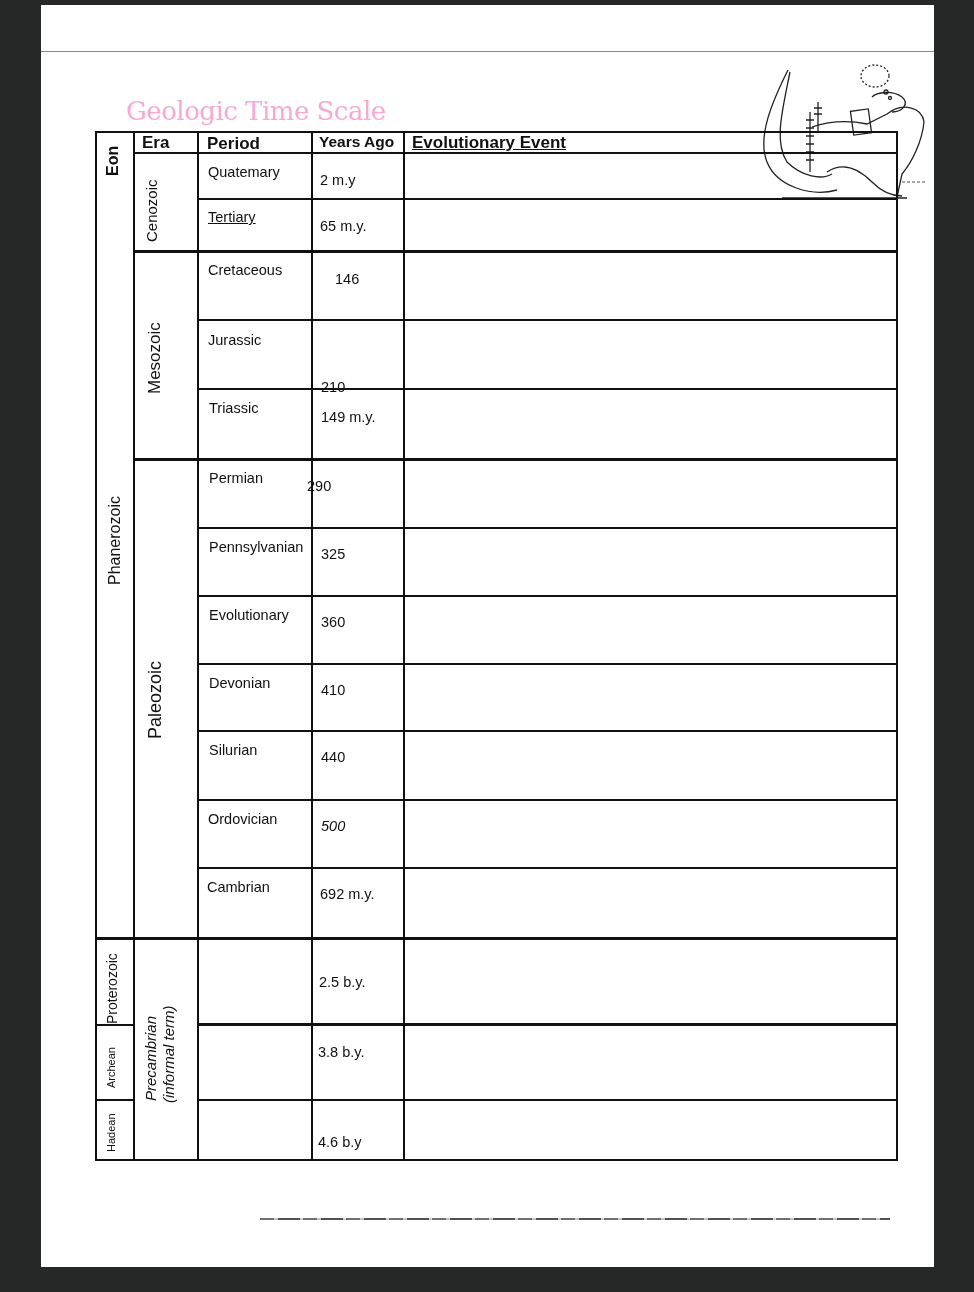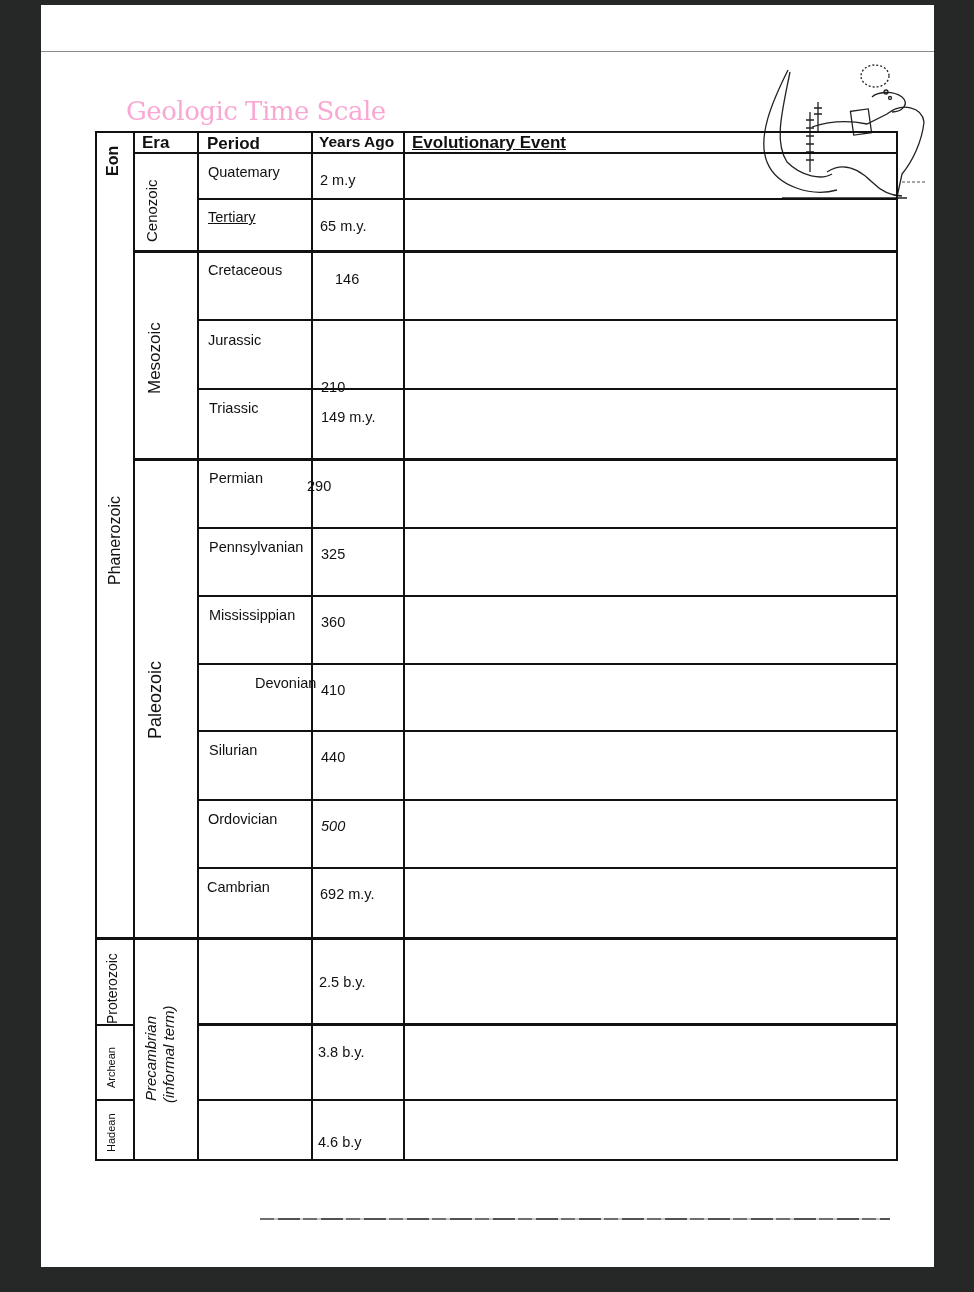--- a/index.html
+++ b/index.html
@@ -122,24 +122,24 @@
 
 <div class="txt cell" style="left:209px;top:400px;">Triassic</div>
 <div class="txt cell" style="left:321px;top:409px;">149 m.y.</div>
 
 <div class="txt cell" style="left:209px;top:470px;">Permian</div>
 <div class="txt cell" style="left:307px;top:478px;">290</div>
 
 <div class="txt cell" style="left:209px;top:539px;">Pennsylvanian</div>
 <div class="txt cell" style="left:321px;top:546px;">325</div>
 
-<div class="txt cell" style="left:209px;top:607px;">Mississippian</div>
+<div class="txt cell" style="left:209px;top:607px;">Evolutionary</div>
 <div class="txt cell" style="left:321px;top:614px;">360</div>
 
-<div class="txt cell" style="left:209px;top:675px;margin-left:46px;">Devonian</div>
+<div class="txt cell" style="left:209px;top:675px;">Devonian</div>
 <div class="txt cell" style="left:321px;top:682px;">410</div>
 
 <div class="txt cell" style="left:209px;top:742px;">Silurian</div>
 <div class="txt cell" style="left:321px;top:749px;">440</div>
 
 <div class="txt cell" style="left:208px;top:811px;">Ordovician</div>
 <div class="txt cell" style="left:321px;top:818px;font-style:italic;">500</div>
 
 <div class="txt cell" style="left:207px;top:879px;">Cambrian</div>
 <div class="txt cell" style="left:320px;top:886px;">692 m.y.</div>

